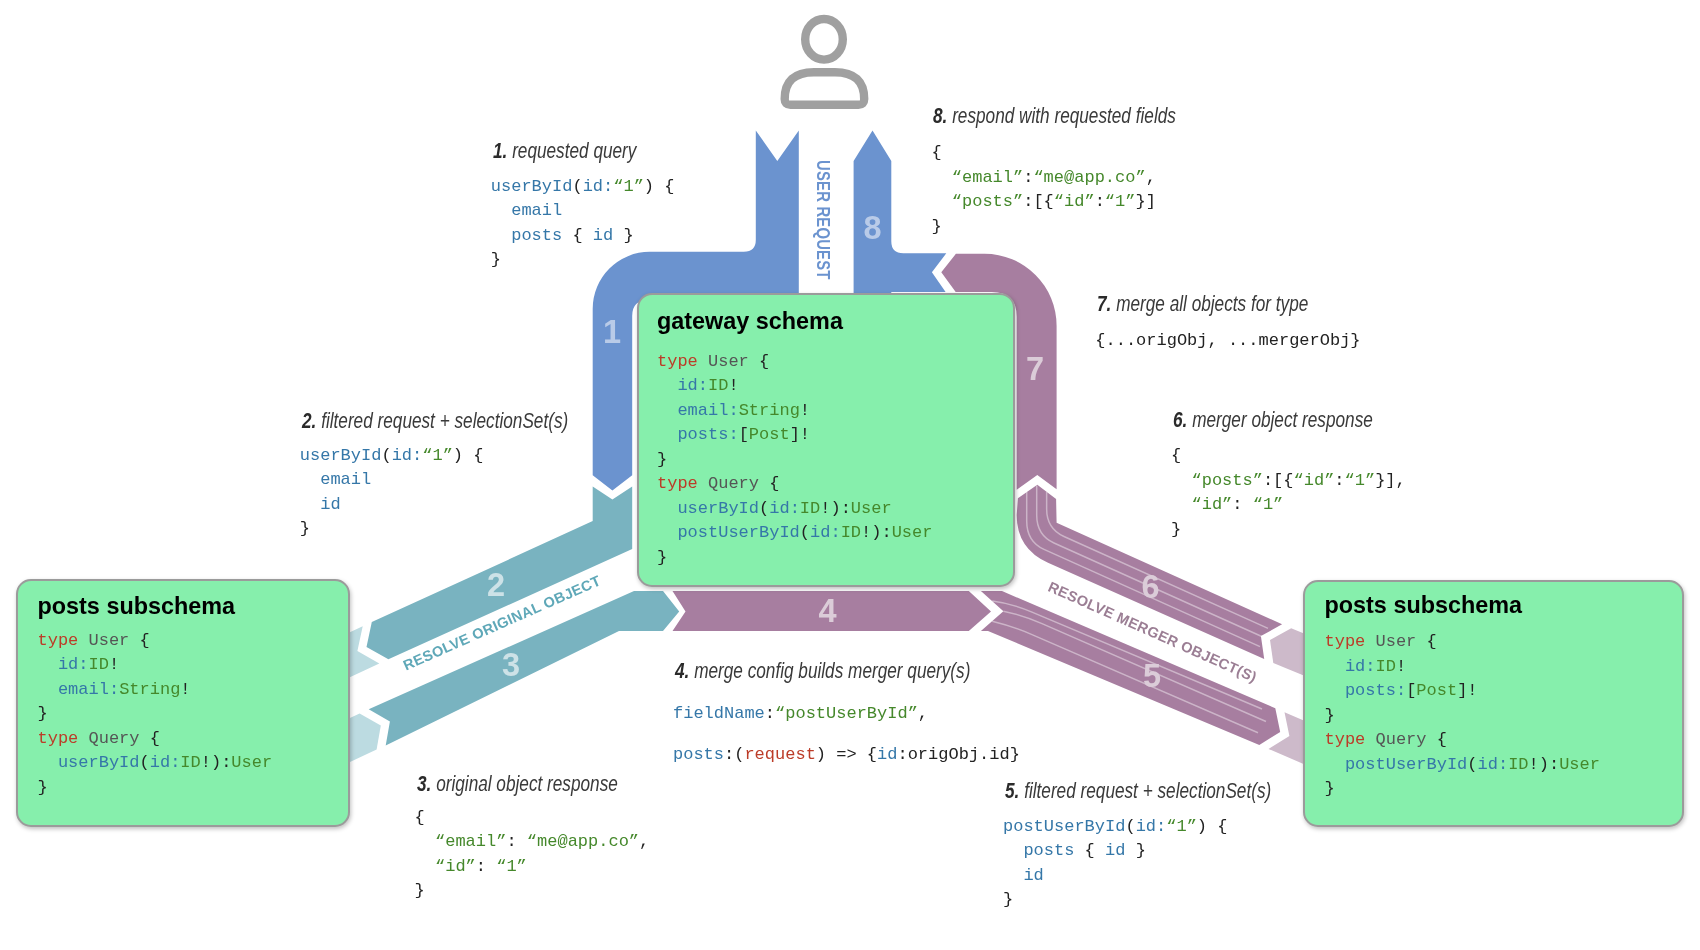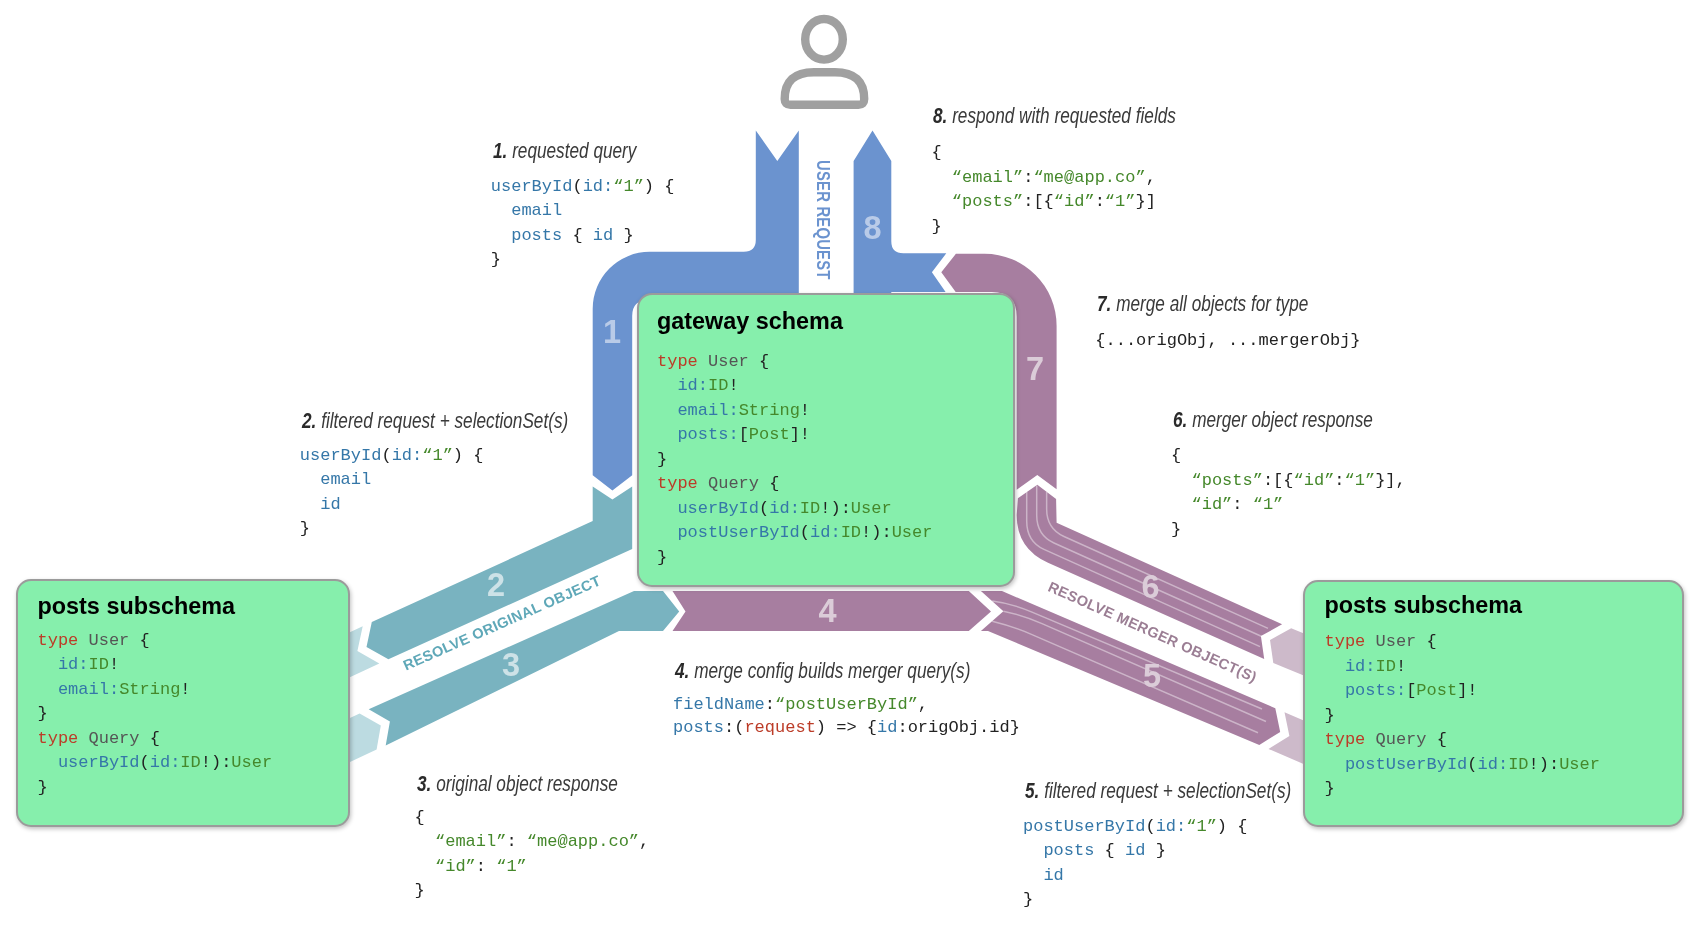--- a/index.html
+++ b/index.html
@@ -167,25 +167,25 @@
 <div class="snip" style="left:414.6px;top:772px;">
   <div class="lbl" style="margin-bottom:9.7px;"><b>3.</b> original object response</div>
   <pre>{
   <span class="g">“email”</span>: <span class="g">“me@app.co”</span>,
   <span class="g">“id”</span>: <span class="g">“1”</span>
 }</pre>
 </div>
 
 <div class="snip" style="left:673px;top:659.3px;">
   <div class="lbl" style="margin-bottom:9.75px;"><b>4.</b> merge config builds merger query(s)</div>
-  <pre style="line-height:23px;"><span class="b">fieldName</span>:<span class="g">“postUserById”</span>,
+  <pre style="line-height:41px;"><span class="b">fieldName</span>:<span class="g">“postUserById”</span>,
 <span class="b">posts</span>:(<span class="r">request</span>) =&gt; {<span class="b">id</span>:origObj.id}</pre>
 </div>
 
-<div class="snip" style="left:1003px;top:779px;margin-left:20px;">
+<div class="snip" style="left:1003px;top:779px;">
   <div class="lbl"><b>5.</b> filtered request + selectionSet(s)</div>
   <pre><span class="b">postUserById</span>(<span class="b">id:</span><span class="g">“1”</span>) {
   <span class="b">posts</span> { <span class="b">id</span> }
   <span class="b">id</span>
 }</pre>
 </div>
 
 <div class="snip" style="left:1171.1px;top:408.4px;">
   <div class="lbl"><b>6.</b> merger object response</div>
   <pre>{

